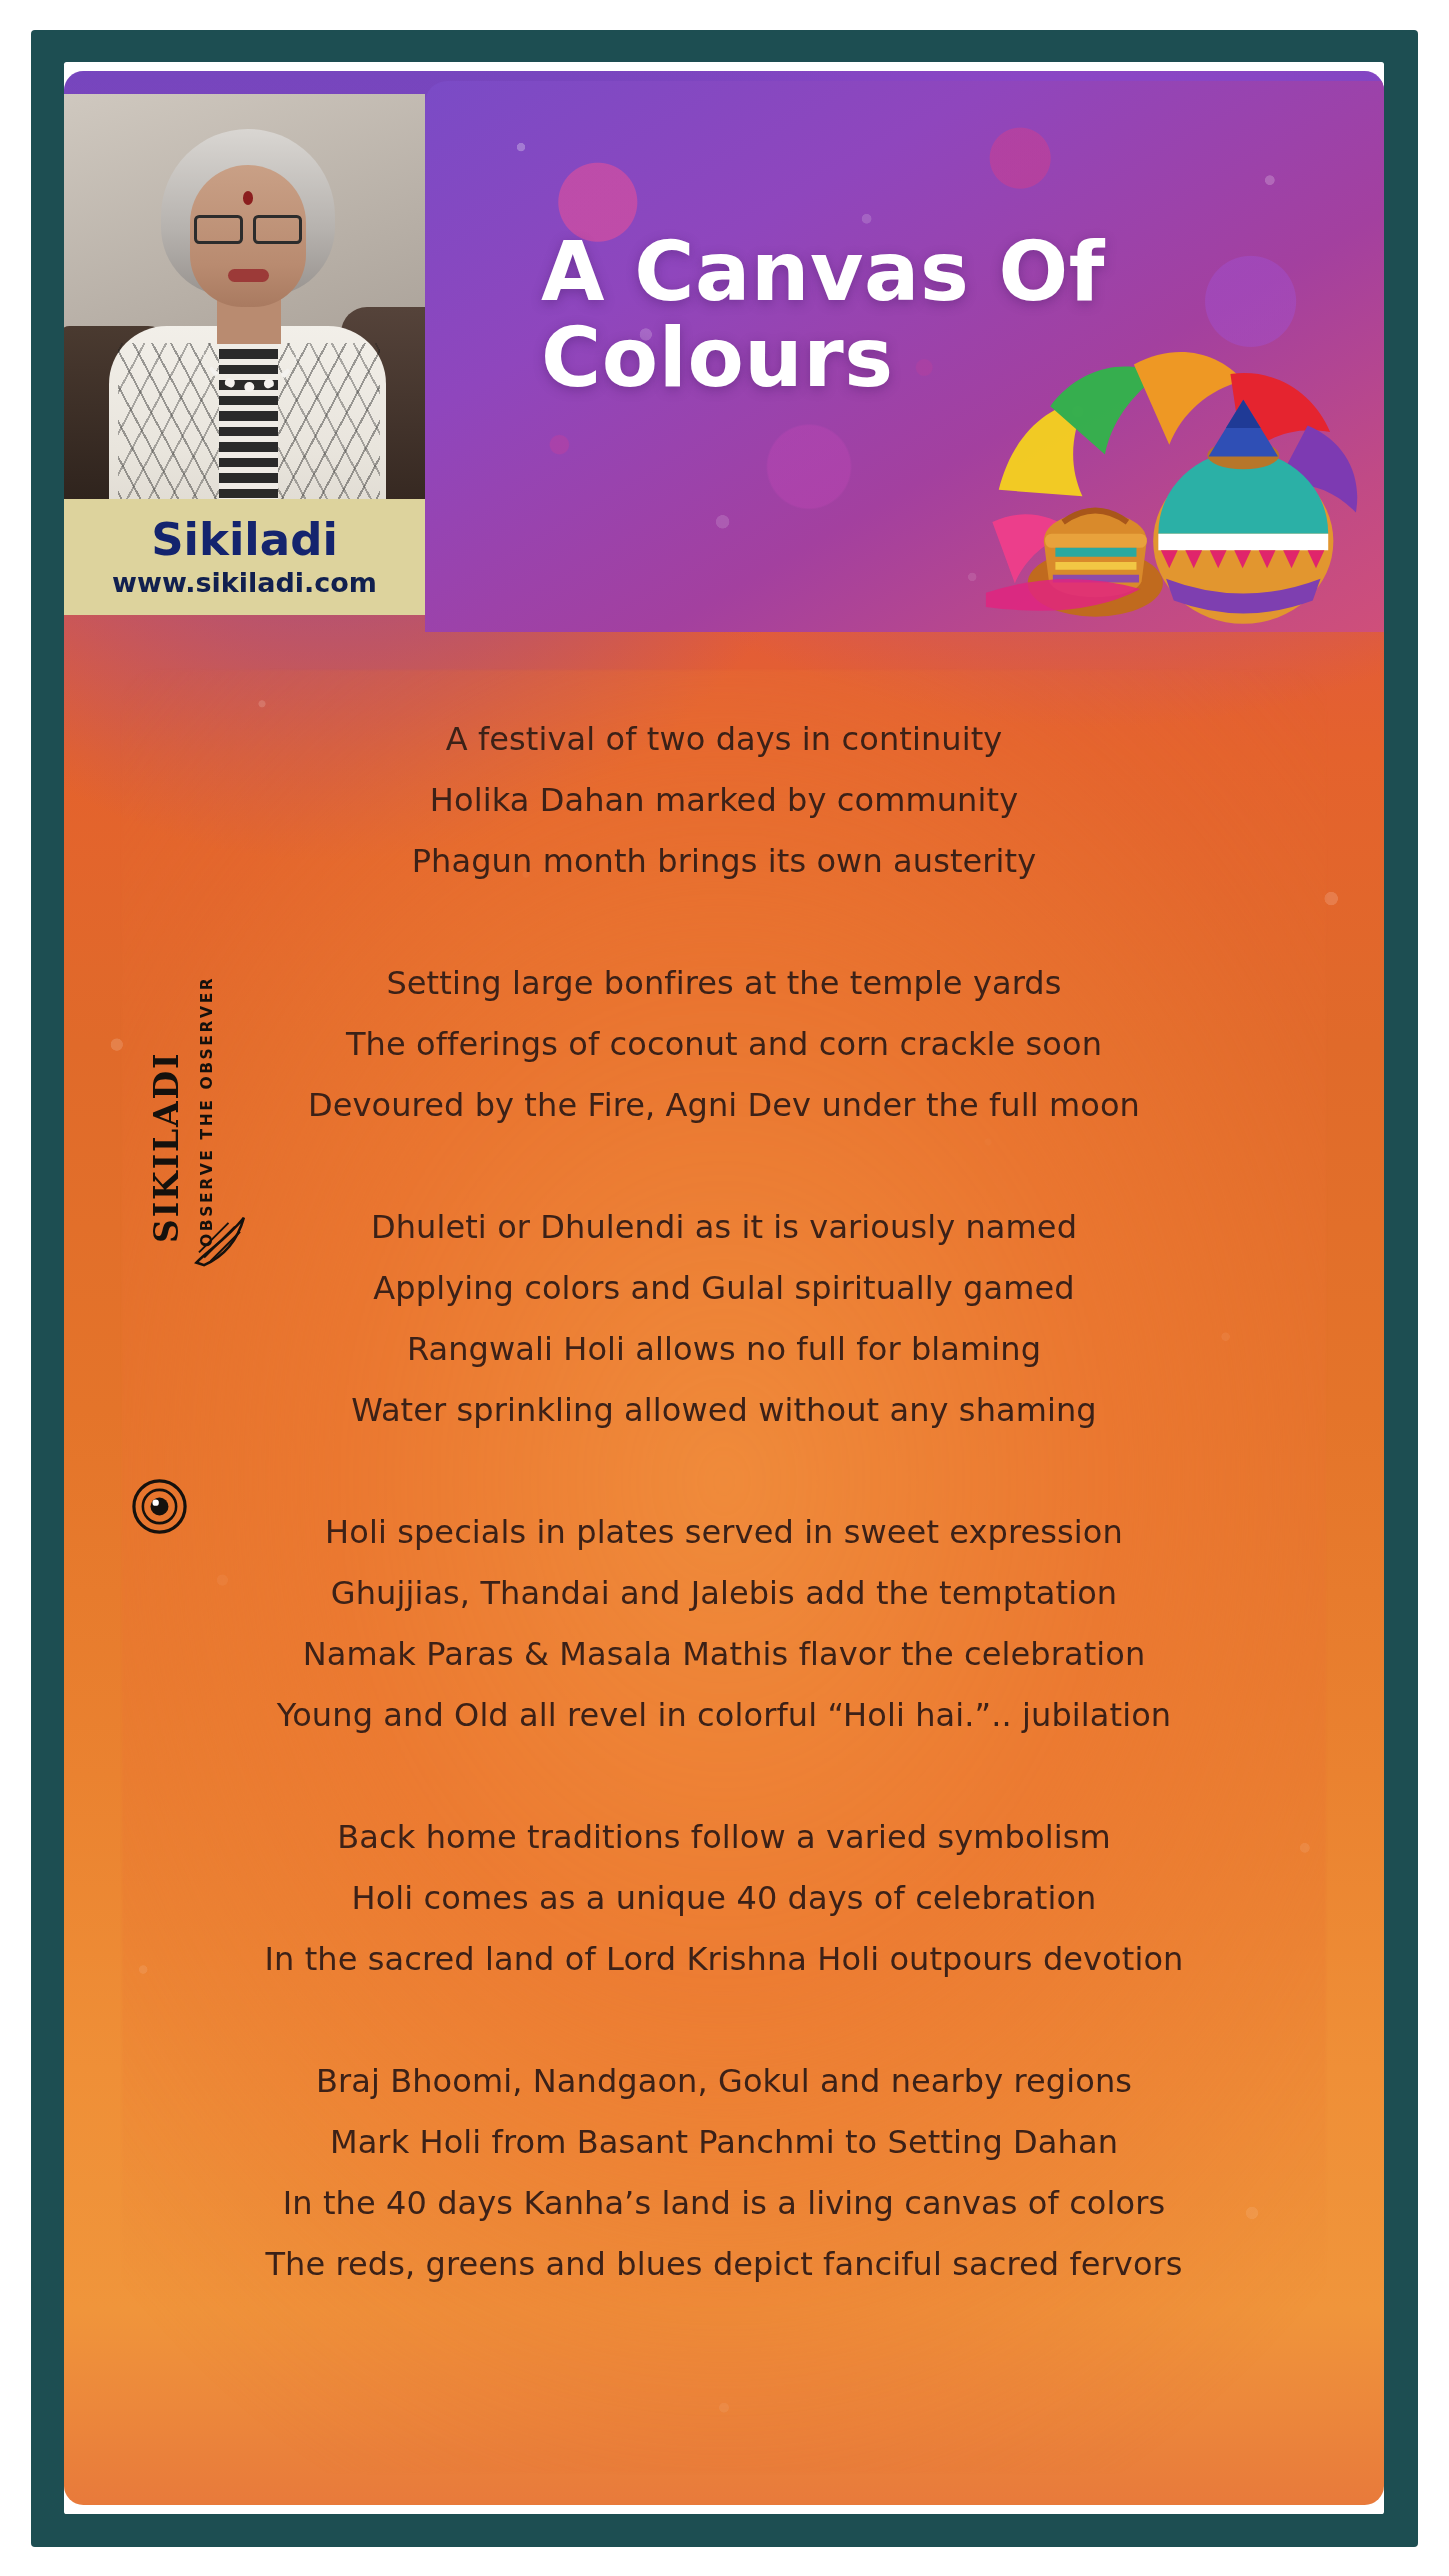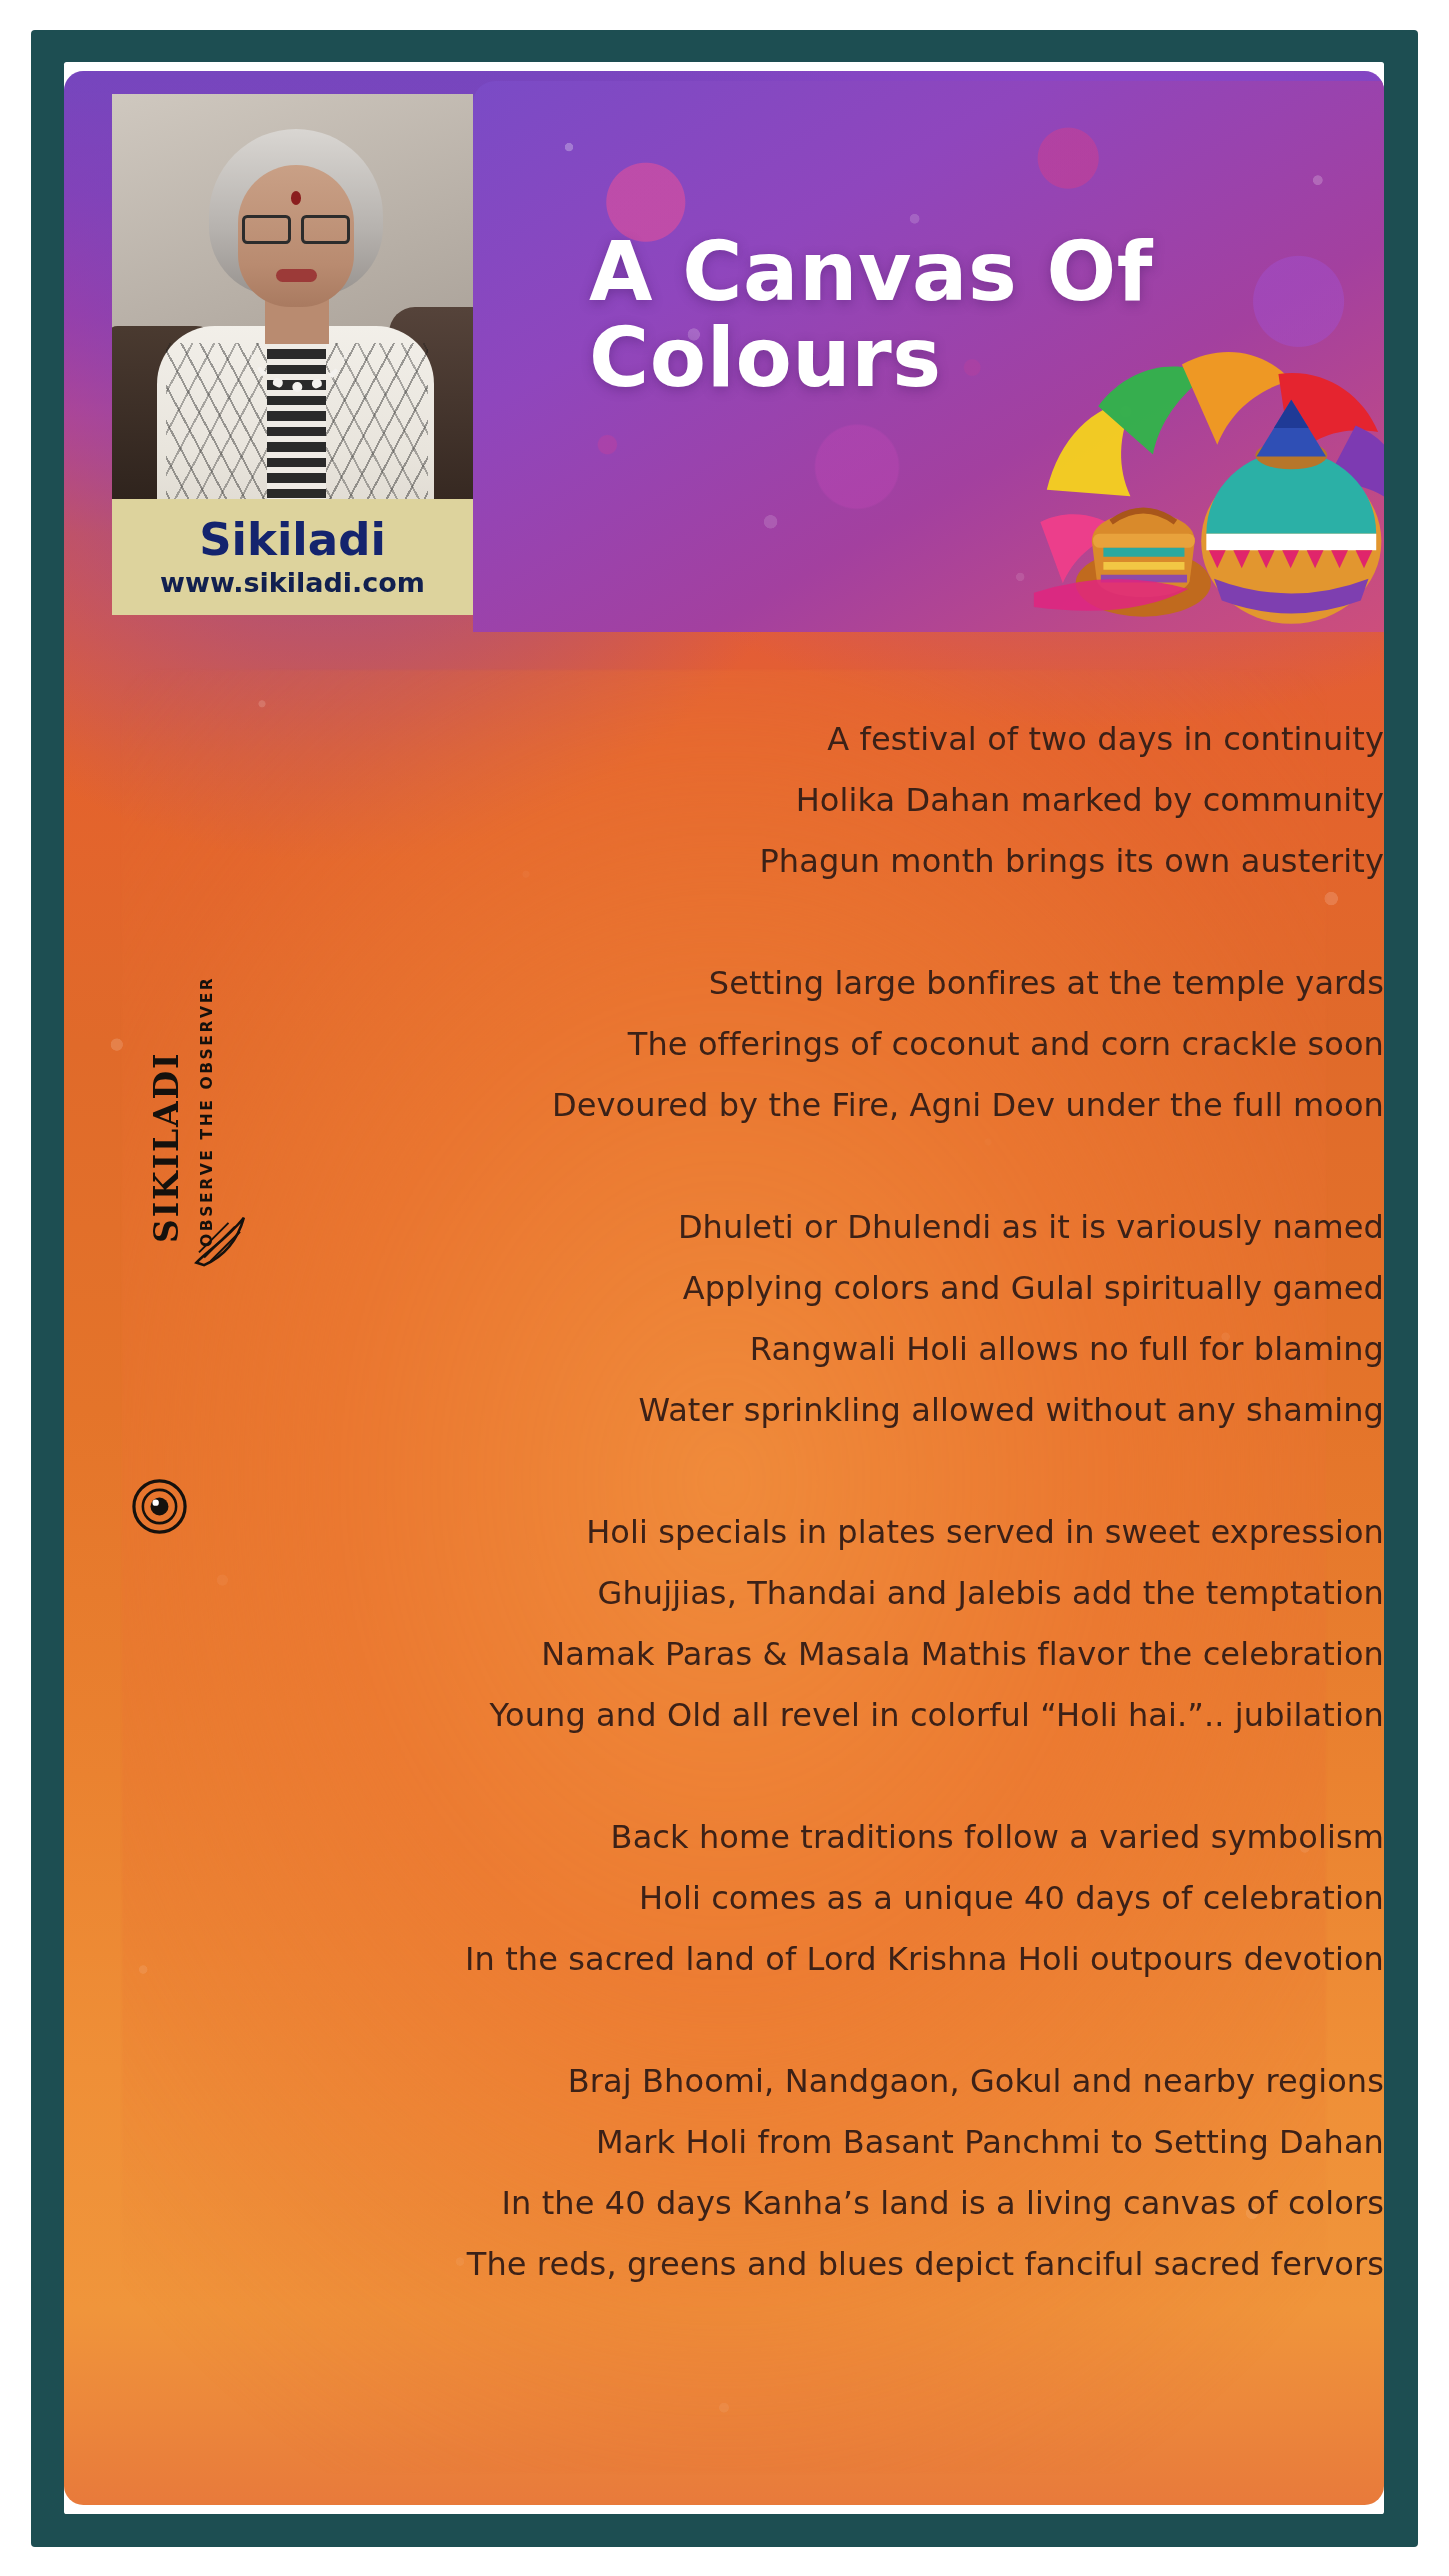--- a/index.html
+++ b/index.html
@@ -108,21 +108,20 @@
     pointer-events: none;
   }
 
   
   .header {
     position: absolute;
     left: 0;
     top: 0;
     width: 1320px;
     height: 560px;
-    margin-left: 48px;
   }
 
   .header-banner {
     position: absolute;
     left: 361px;
     top: 9.7px;
     width: 960px;
     height: 551px;
     border-top-left-radius: 22px;
     background:
@@ -254,21 +253,21 @@
     font-weight: 700;
     font-size: 27px;
   }
 
   
   .poem {
     position: absolute;
     left: 0;
     top: 638px;
     width: 1320px;
-    text-align: right;
+    text-align: center;
     color: #3c2117;
     font-family: "DejaVu Sans", sans-serif;
     font-size: 32px;
     line-height: 61px;
     letter-spacing: 0.1px;
   }
   .stanza { margin-bottom: 61px; }
   .stanza:last-child { margin-bottom: 0; }
   .line { white-space: nowrap; }
 

